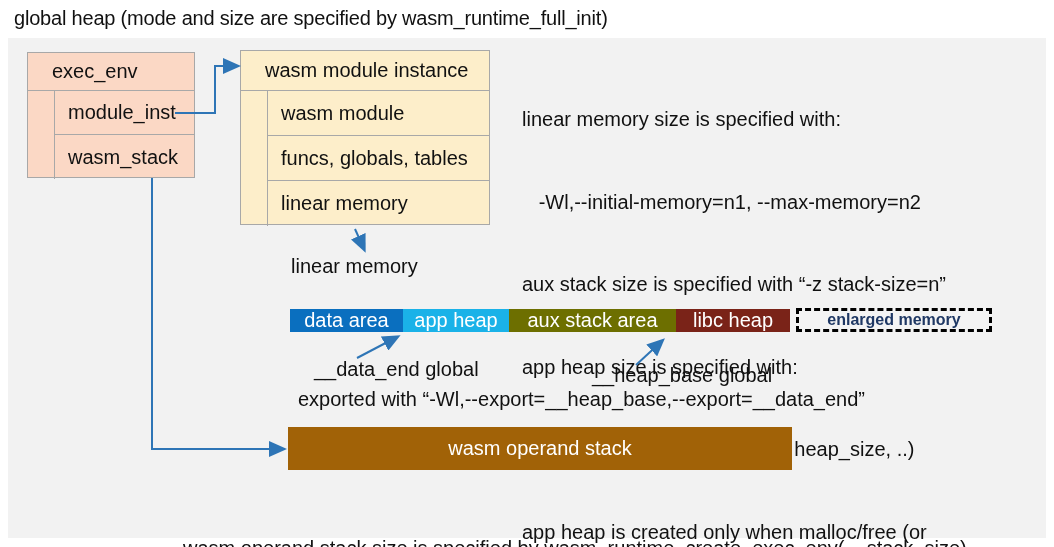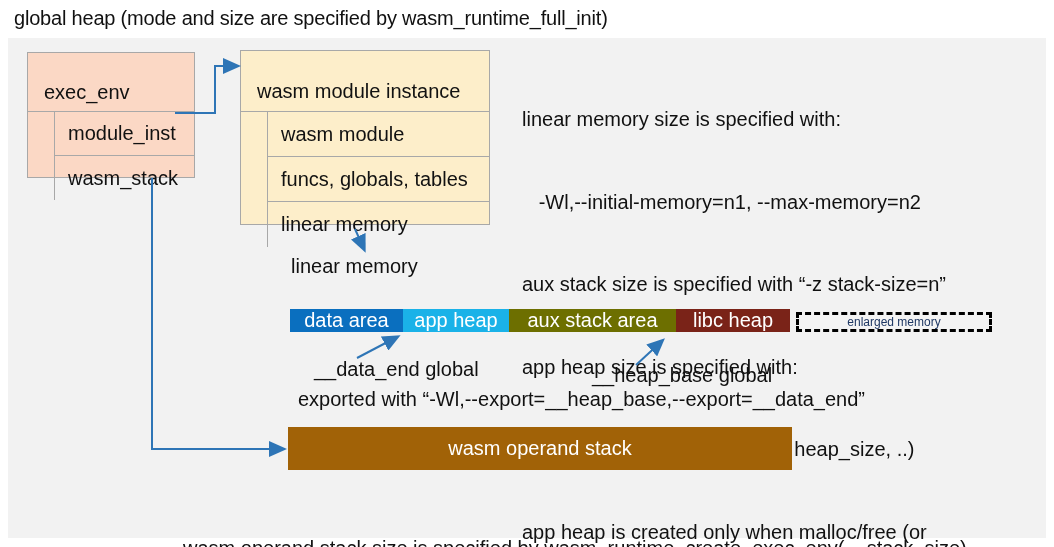--- a/index.html
+++ b/index.html
@@ -3,41 +3,41 @@
 <meta charset="utf-8">
 <style>
   * { margin:0; padding:0; box-sizing:border-box; }
   html,body { width:1054px; height:547px; background:#ffffff; overflow:hidden;
               font-family:"Liberation Sans", sans-serif; color:#111; }
   .title { position:absolute; left:14px; top:7px; font-size:20px; font-weight:500; letter-spacing:-0.2px; }
   .panel { position:absolute; left:8px; top:38px; width:1038px; height:500px; background:#f2f2f2; }
 
   
   .sbox { position:absolute; border:1px solid #a8a8a8; font-size:20px; }
-  .sbox .hdr { padding-left:16px; display:flex; align-items:center; border-bottom:1px solid #a8a8a8;margin-top:21px; }
+  .sbox .hdr { padding-left:24px; display:flex; align-items:center; border-bottom:1px solid #a8a8a8; }
   .sbox .rows { margin-left:26px; border-left:1px solid #a8a8a8; }
   .sbox .row { display:flex; align-items:center; padding-left:13px; border-bottom:1px solid #a8a8a8; }
   .sbox .row:last-child { border-bottom:none; }
   .exec-env { left:19px; top:14px; width:168px; height:126px; background:#fbd8c5; }
   .exec-env .hdr { height:38px; }
   .exec-env .row { height:44px; }
   .minst { left:232px; top:12px; width:250px; height:175px; background:#fdeeca; }
   .minst .hdr { height:40px; }
   .minst .row { height:45px; }
 
   
   .notes-top { position:absolute; left:514px; top:13px; font-size:20px; line-height:27.5px; white-space:pre; }
 
   
   .linmem-label { position:absolute; left:283px; top:217px; font-size:20px; }
   .membar { position:absolute; left:282px; top:249px; height:45px; display:flex; align-items:flex-end; }
   .seg { display:flex; align-items:center; justify-content:center; color:#fff; font-size:20px; }
   .seg1 { width:113px; } .seg2 { width:167px; } .seg3 { width:106px; } .seg4 { width:114px; }
   .enlarged { width:196px; margin-left:6px; border:3px dashed #000; background:#f4f4f4;
-              display:flex; align-items:center; justify-content:center; font-size:12px; }
+              display:flex; align-items:center; justify-content:center; font-size:16px;font-weight:bold; }
 
   .lbl-data-end { position:absolute; left:306px; top:320px; font-size:20px; }
   .lbl-heap-base { position:absolute; left:584px; top:326px; font-size:20px; }
   .export-note { position:absolute; left:290px; top:350px; font-size:20px; }
 
   .operand-bar { position:absolute; left:280px; top:389px; width:504px; height:43px;
                  display:flex; align-items:center; justify-content:center; color:#fff; font-size:20px; }
 
   .notes-bottom { position:absolute; left:175px; top:440px; font-size:20px; line-height:28px; white-space:pre; }
 

